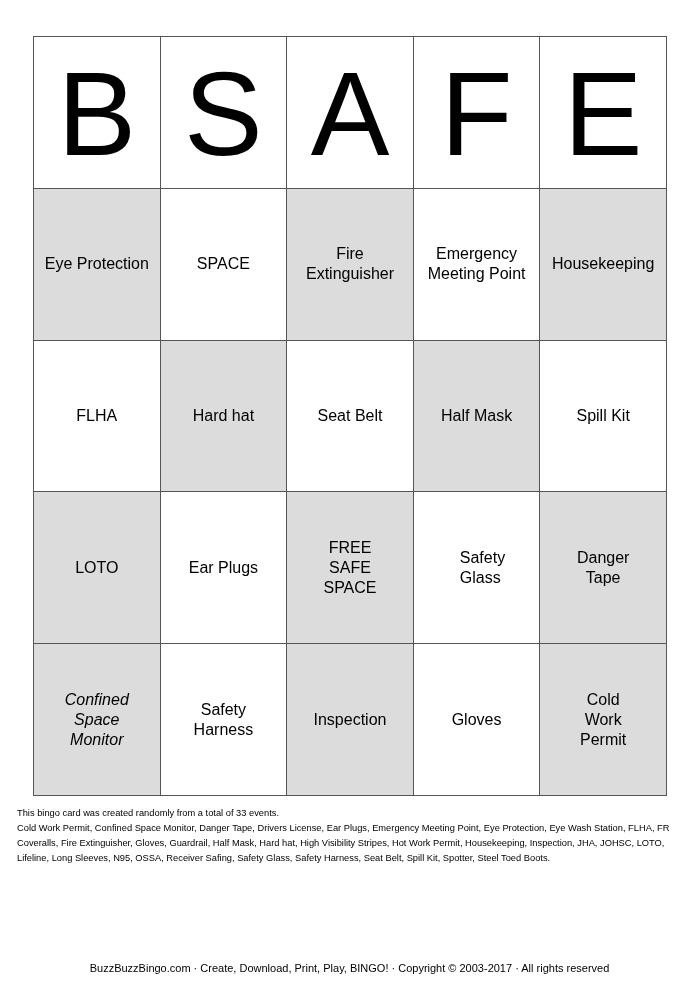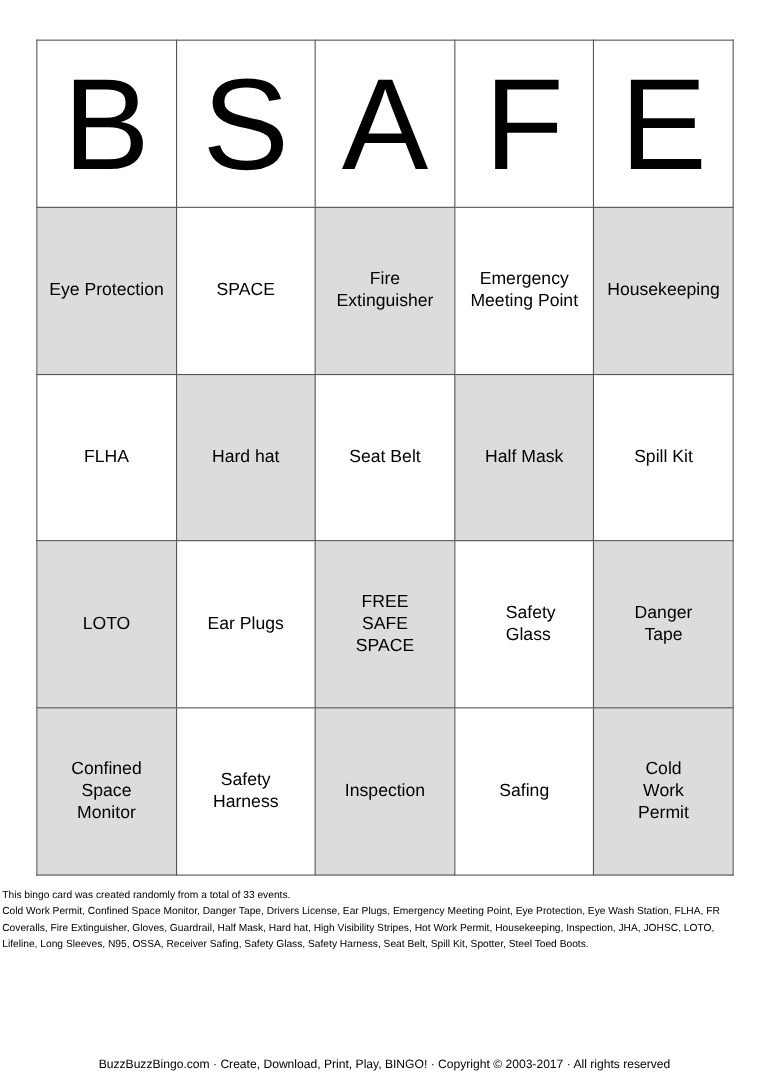--- a/index.html
+++ b/index.html
@@ -2,21 +2,21 @@
 <html><head>
 <meta charset="utf-8">
 <style>
   html, body { margin: 0; padding: 0; background: #ffffff; }
   body { width: 699px; height: 989px; position: relative; font-family: "Liberation Sans", sans-serif; color: #000; overflow: hidden; }
   .card { position: absolute; left: 33px; top: 36px; width: 633px; height: 760px; border-collapse: collapse; table-layout: fixed; }
   .card td { border: 1px solid #555; text-align: center; vertical-align: middle; padding: 0 6px; width: 126.6px; height: 126.6px; box-sizing: border-box; line-height: 20px; font-size: 16px; }
   .card td.hdr { font-size: 118px; line-height: 118px; padding-top: 4px; }
   .card td.gray { background: #dcdcdc; }
   .card td.small { font-size: 16px; }
-  .note { position: absolute; left: 2px; top: 806px; width: 680px; font-size: 9.3px; line-height: 15px; color: #000; }
+  .note { position: absolute; left: 17px; top: 806px; width: 680px; font-size: 9.3px; line-height: 15px; color: #000; }
   .footer { position: absolute; left: 0; top: 962px; width: 699px; text-align: center; font-size: 11px; color: #000; }
 </style>
 </head>
 <body>
 
 <table class="card">
   <tbody>
       <tr>
     <td class="hdr">B</td>
     <td class="hdr">S</td>
@@ -39,24 +39,24 @@
     <td>Spill Kit</td>
   </tr>
   <tr>
     <td class="gray">LOTO</td>
     <td>Ear Plugs</td>
     <td class="gray" style="padding:0 28px;">FREE SAFE SPACE</td>
     <td style="padding:0 46px;">Safety Glass</td>
     <td class="gray" style="padding:0 30px;">Danger Tape</td>
   </tr>
   <tr>
-    <td class="gray" style="padding:0 20px;">Confined Space Monitor</td>
+    <td class="gray" style="padding:0 20px;font-style:italic;">Confined Space Monitor</td>
     <td style="padding:0 24px;">Safety Harness</td>
     <td class="gray">Inspection</td>
-    <td>Safing</td>
+    <td>Gloves</td>
     <td class="gray" style="padding:0 39px;">Cold Work Permit</td>
   </tr>
 </tbody>
   </table>
 
 <div class="note">
   <div>This bingo card was created randomly from a total of 33 events.</div>
   <div>Cold Work Permit, Confined Space Monitor, Danger Tape, Drivers License, Ear Plugs, Emergency Meeting Point, Eye Protection, Eye Wash Station, FLHA, FR Coveralls, Fire Extinguisher, Gloves, Guardrail, Half Mask, Hard hat, High Visibility Stripes, Hot Work Permit, Housekeeping, Inspection, JHA, JOHSC, LOTO, Lifeline, Long Sleeves, N95, OSSA, Receiver Safing, Safety Glass, Safety Harness, Seat Belt, Spill Kit, Spotter, Steel Toed Boots.</div>
 </div>
 

